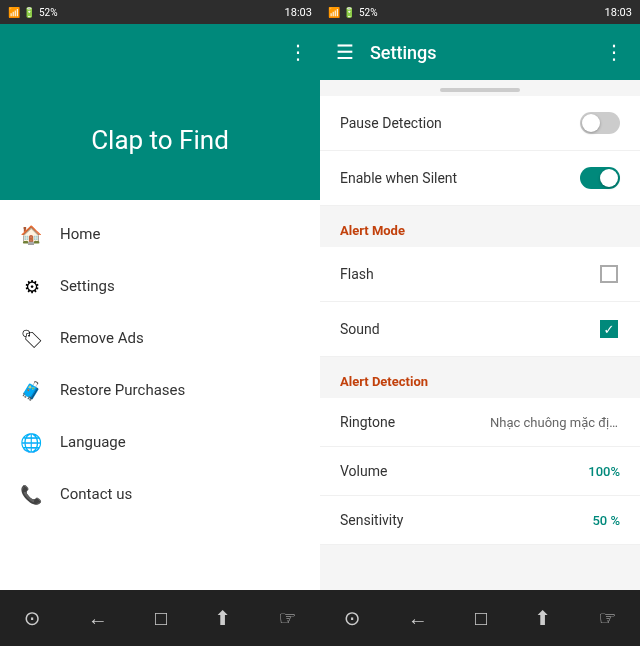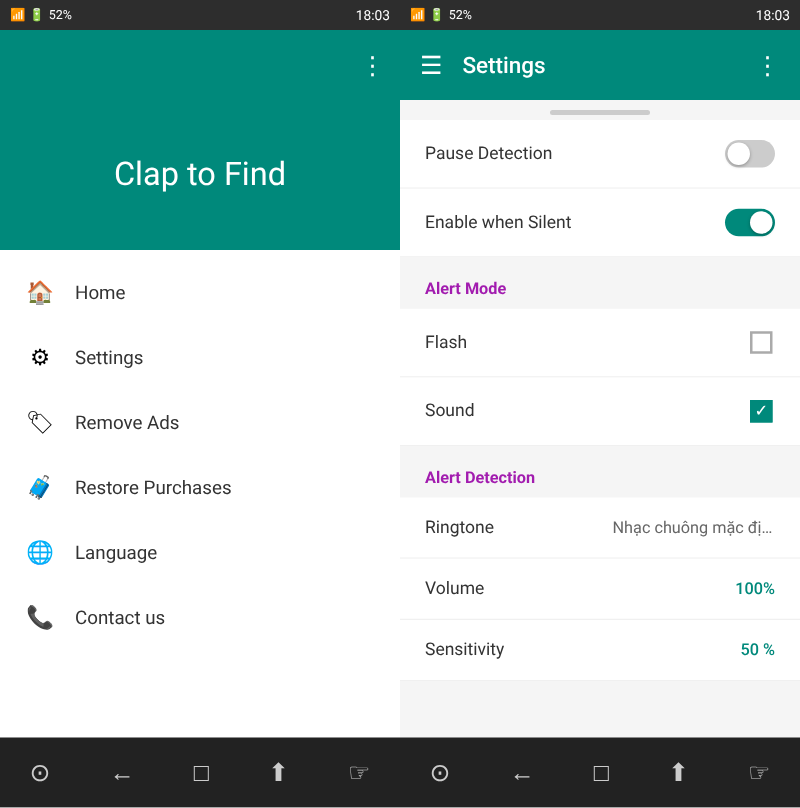--- a/index.html
+++ b/index.html
@@ -246,21 +246,21 @@
 
     
     .section-header {
       padding: 14px 20px 8px;
       background: #f5f5f5;
     }
 
     .section-header-text {
       font-size: 13px;
       font-weight: 700;
-      color: #a21caf;
+      color: #c2410c;
     }
 
     
     .checkbox-container {
       width: 22px;
       height: 22px;
       display: flex;
       align-items: center;
       justify-content: center;
       cursor: pointer;

